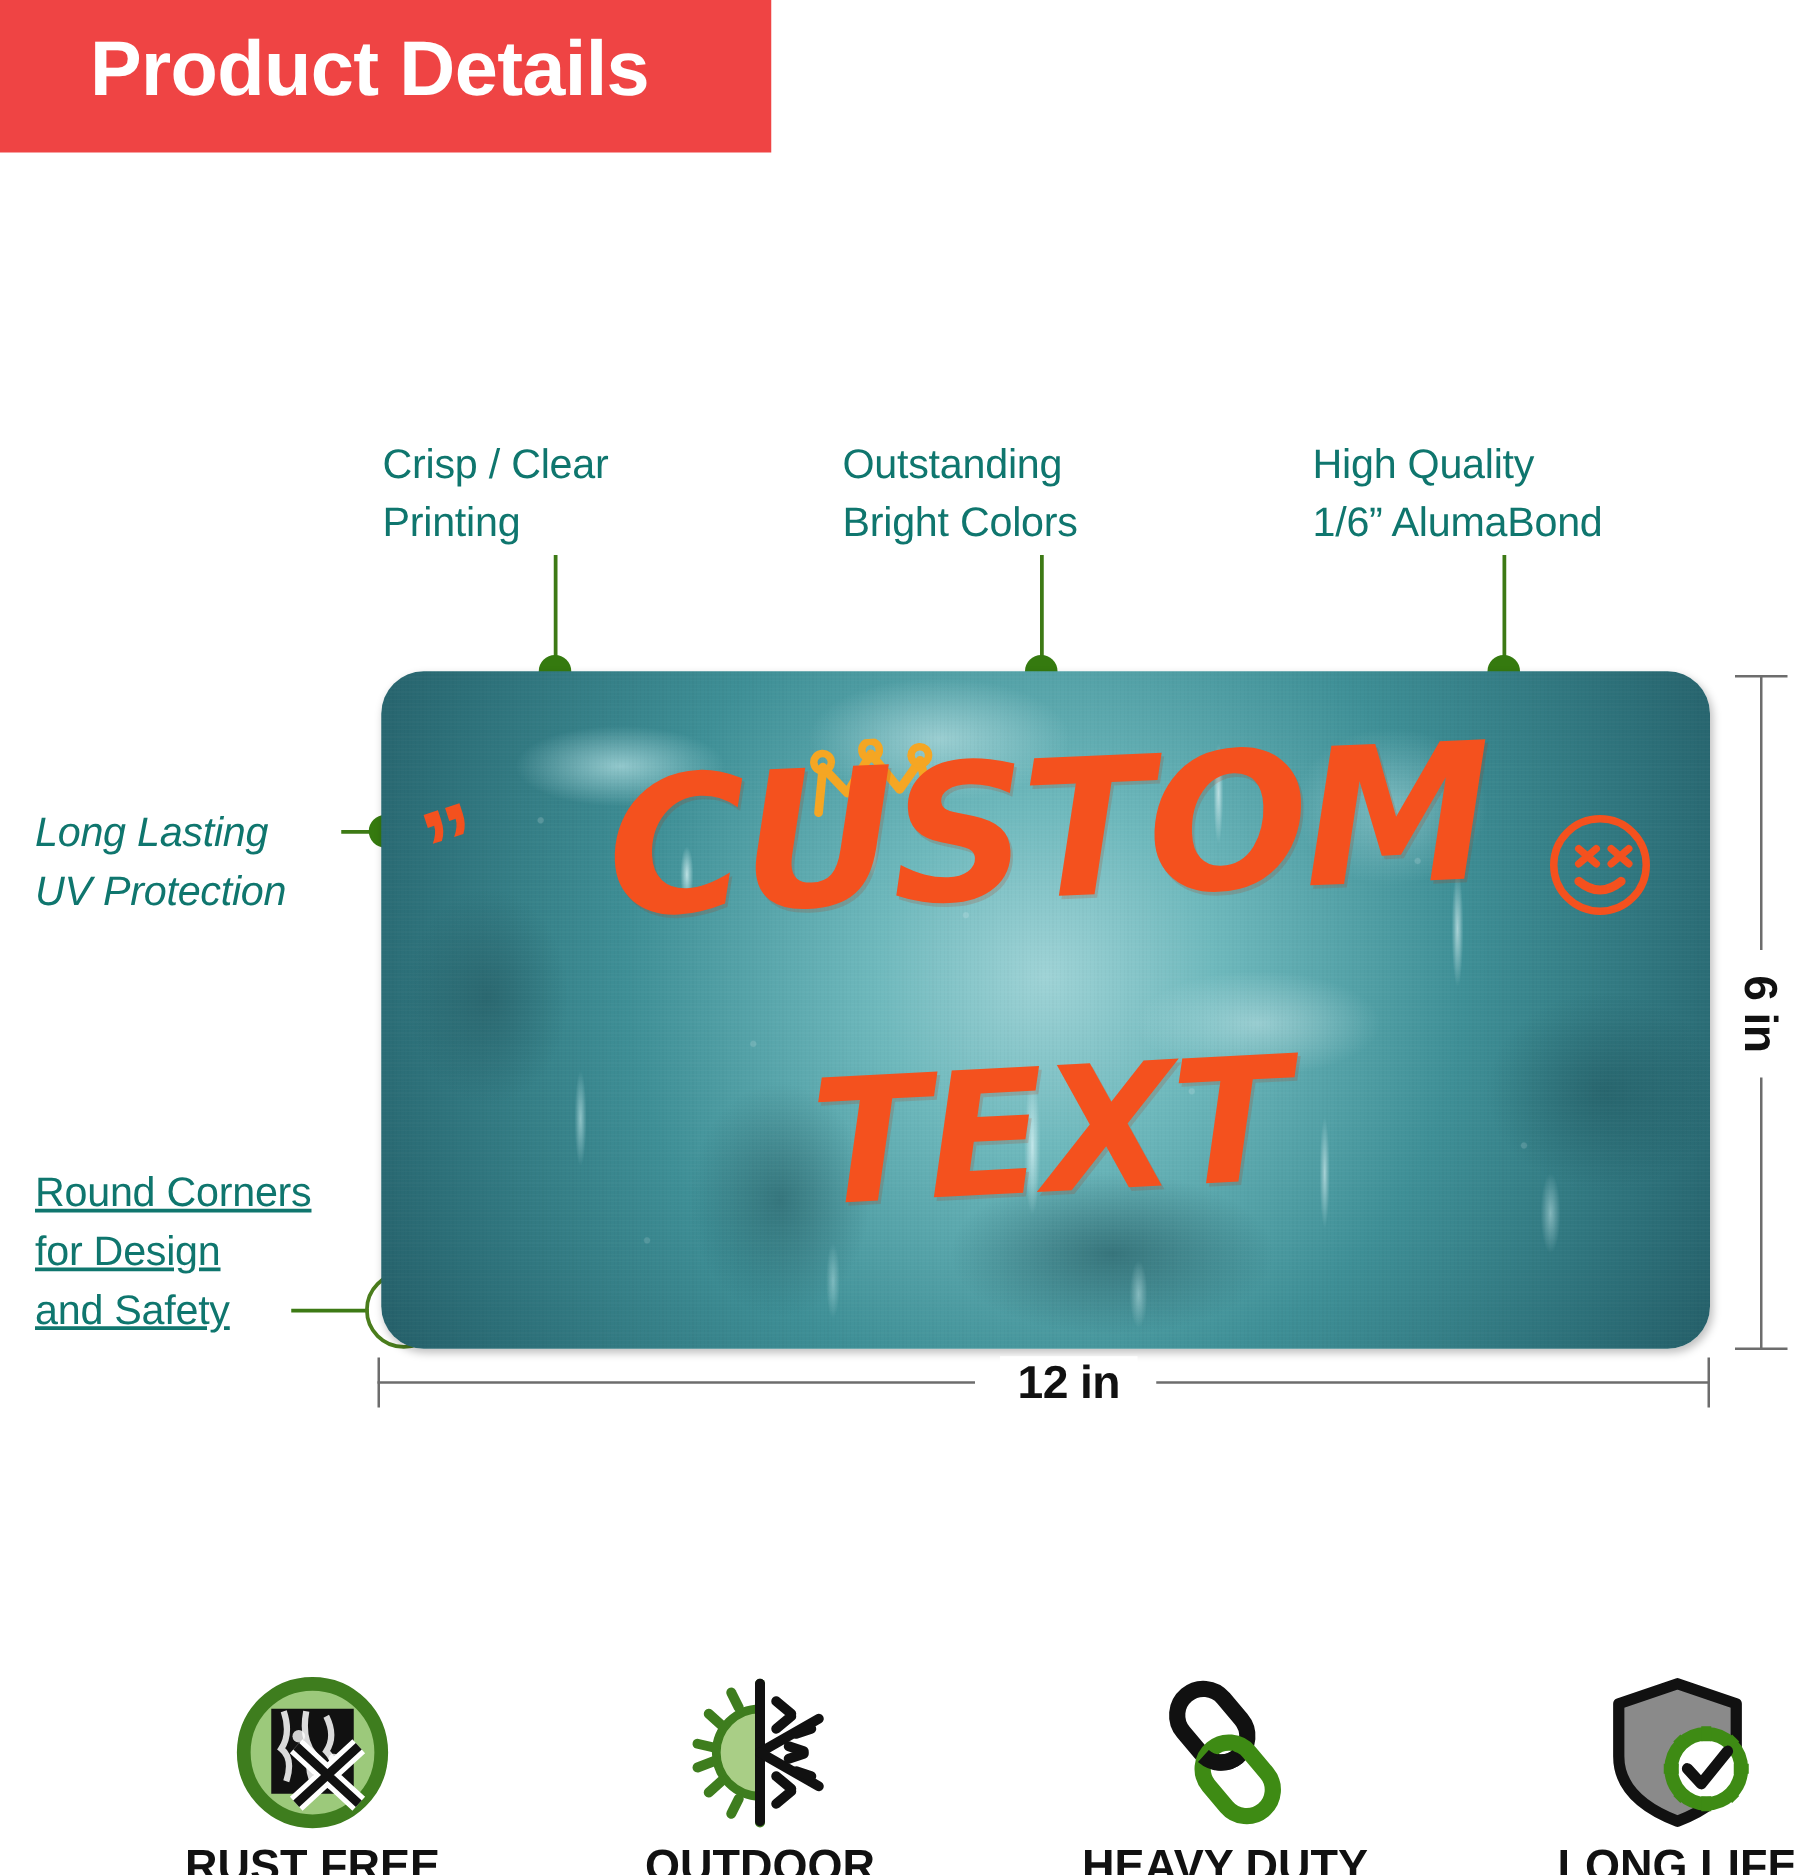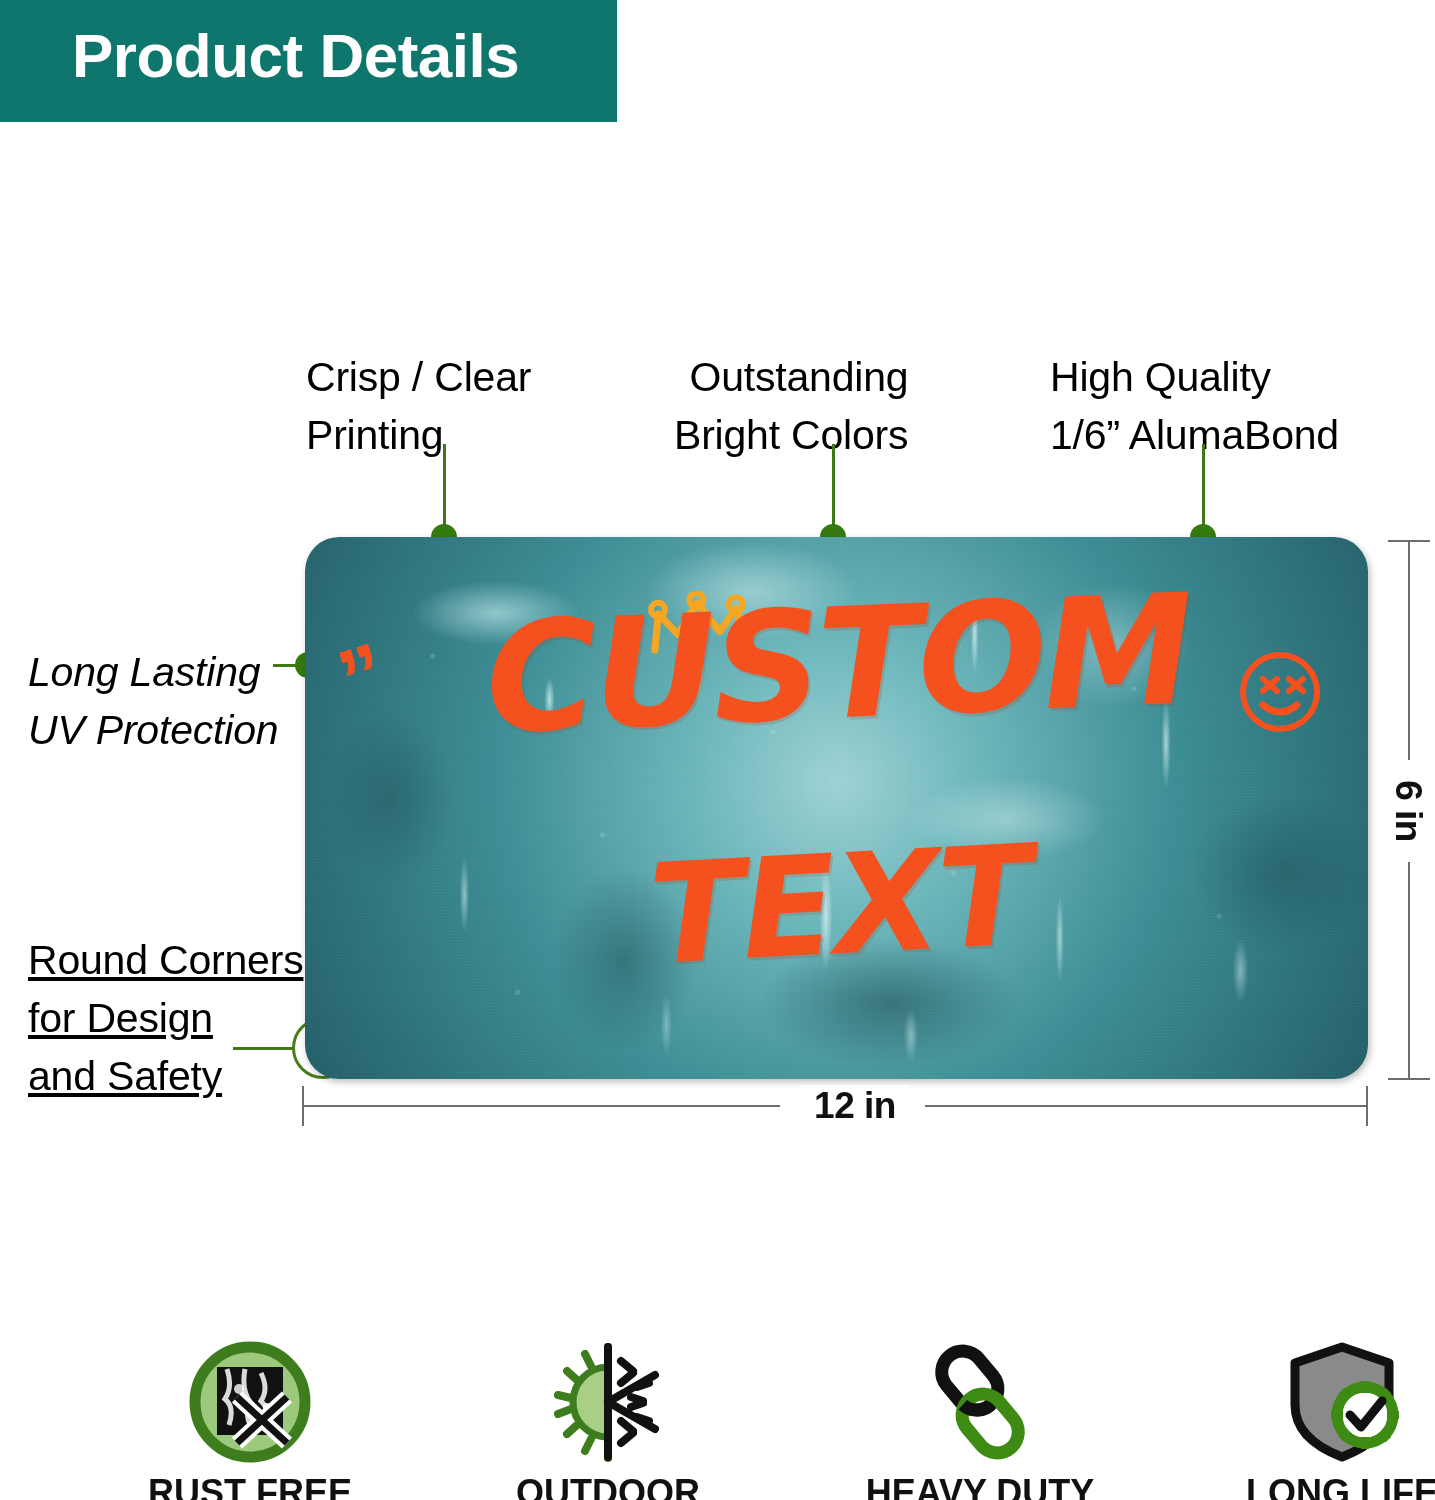--- a/index.html
+++ b/index.html
@@ -19,44 +19,44 @@
     overflow: hidden;
   }
 
   
   .header-banner {
     position: absolute;
     left: 0;
     top: 0;
     width: 617px;
     height: 122px;
-    background: #0f766e;
+    background: #ef4444;
   }
   .header-title {
     position: absolute;
     left: 72px;
     top: 20px;
     font-size: 62px;
     font-weight: bold;
     color: #ffffff;
     letter-spacing: -0.5px;
     white-space: nowrap;
   }
 
   
   .callout-label {
     position: absolute;
-    font-size: 41px;
-    color: #000000;
+    font-size: 33px;
+    color: #0f766e;
     line-height: 1.42;
     white-space: pre-line;
     letter-spacing: -0.2px;
   }
   .c-crisp      { left: 306px; top: 348px; }
-  .c-bright     { left: 674px; top: 348px; text-align: right; }
+  .c-bright     { left: 674px; top: 348px; }
   .c-quality    { left: 1050px; top: 348px; }
   .c-uv         { left: 28px;  top: 643px; font-style: italic; }
   .c-corners    { left: 28px;  top: 931px; text-decoration: underline; }
 
   
   .leader-v {
     position: absolute;
     width: 3px;
     background: #3d7a15;
   }

